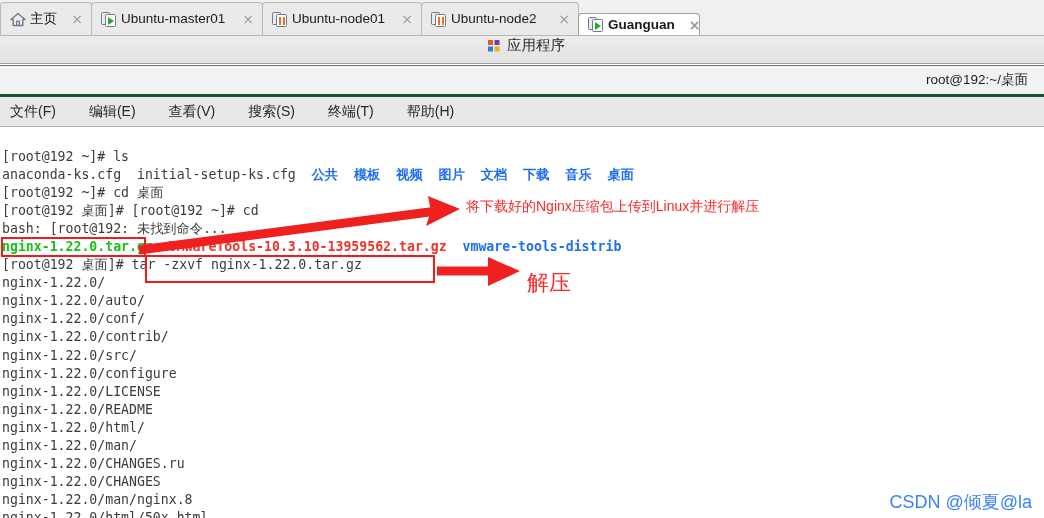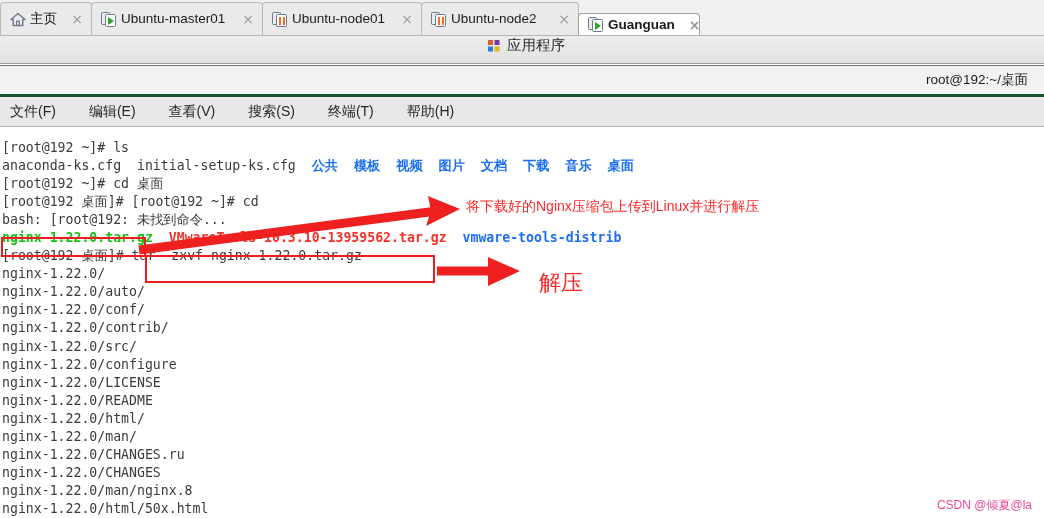--- a/index.html
+++ b/index.html
@@ -147,21 +147,21 @@
     font-size: 14px;
     color: #262626;
   }
   .term-menubar .mi { white-space: nowrap; }
 
   .term-body {
     position: relative;
     height: 391px;
     background: #ffffff;
     overflow: hidden;
-    padding: 12px 0 0 2px;
+    padding: 21px 0 0 2px;
   }
   .term-line {
     font-family: "DejaVu Sans Mono", "Liberation Mono", monospace;
     font-size: 13.2px;
     line-height: 18.05px;
     color: #3b3b3b;
     white-space: pre;
     letter-spacing: 0px;
   }
   .c-dir  { color: #1e6ef0; font-weight: bold; }
@@ -177,22 +177,22 @@
     white-space: nowrap;
   }
   .ann-box {
     position: absolute;
     border: 2px solid #ee1c1c;
     background: transparent;
   }
   .watermark {
     position: absolute;
     right: 12px; bottom: 4px;
-    color: #ec4899;
-    font-size: 12px;
+    color: #3b82f6;
+    font-size: 18px;
     font-family: "Liberation Sans", sans-serif;
     white-space: nowrap;
   }
 </style>
 </head>
 <body>
 
 <div id="app">
 
   <div class="tabbar" id="tabbar">
@@ -323,17 +323,17 @@
         <polygon points="488,257 520,271 488,286" fill="#ee2020"></polygon>
       </g>
     </svg>
 
     <div class="ann-box" style="left:1px; top:237px; width:145px; height:20px;"></div>
 
     <div class="ann-box" style="left:145px; top:255px; width:290px; height:28px;"></div>
 
     <div class="ann-text" style="left:466px; top:198px; font-size:14px;">将下载好的Nginx压缩包上传到Linux并进行解压</div>
 
-    <div class="ann-text" style="left:527px; top:268px; font-size:22px;margin-left:12px;">解压</div>
+    <div class="ann-text" style="left:527px; top:268px; font-size:22px;">解压</div>
 
     <div class="watermark">CSDN @倾夏@la</div>
   </div>
 </div>
 
 </body></html>

